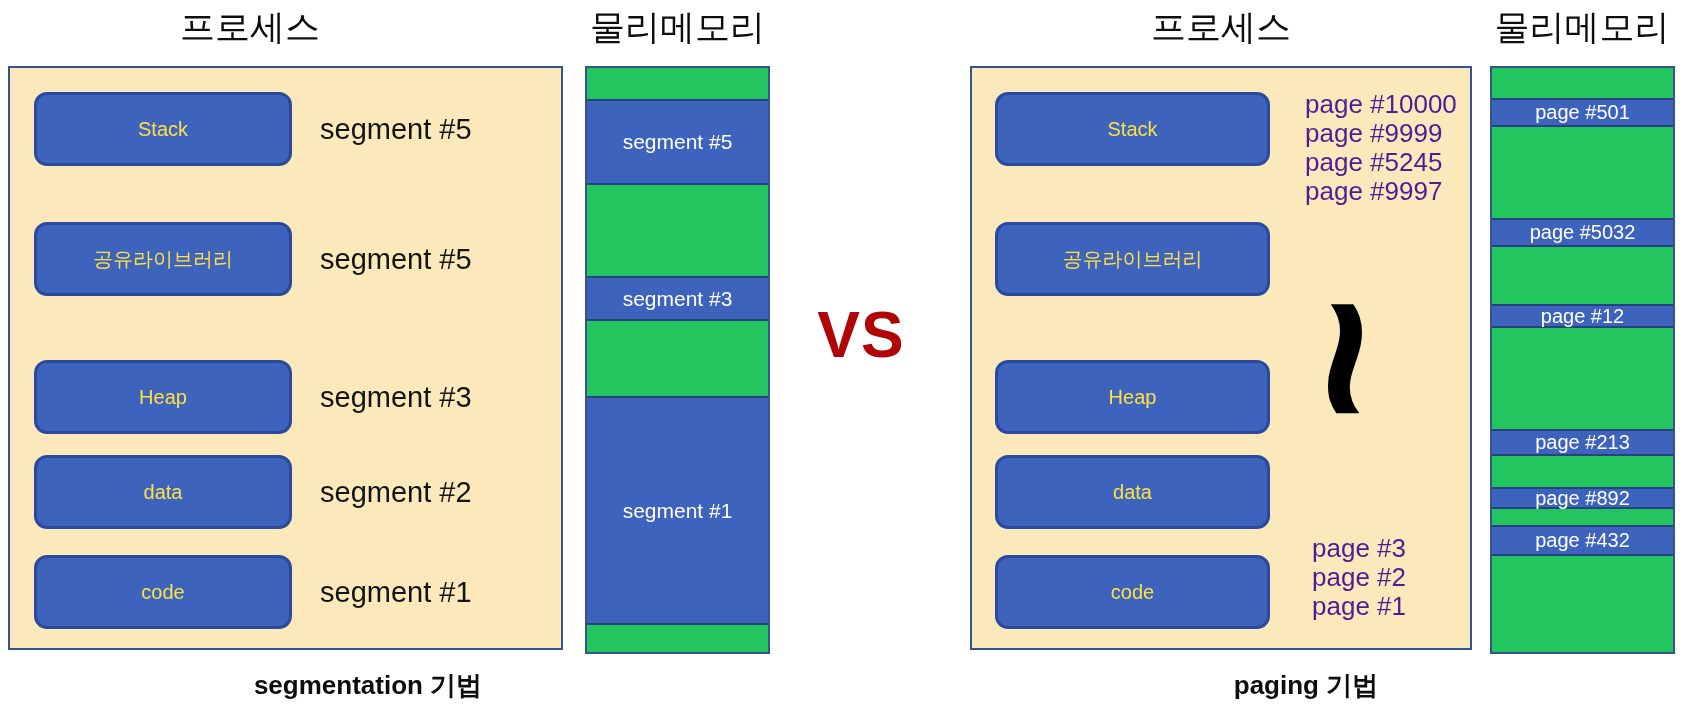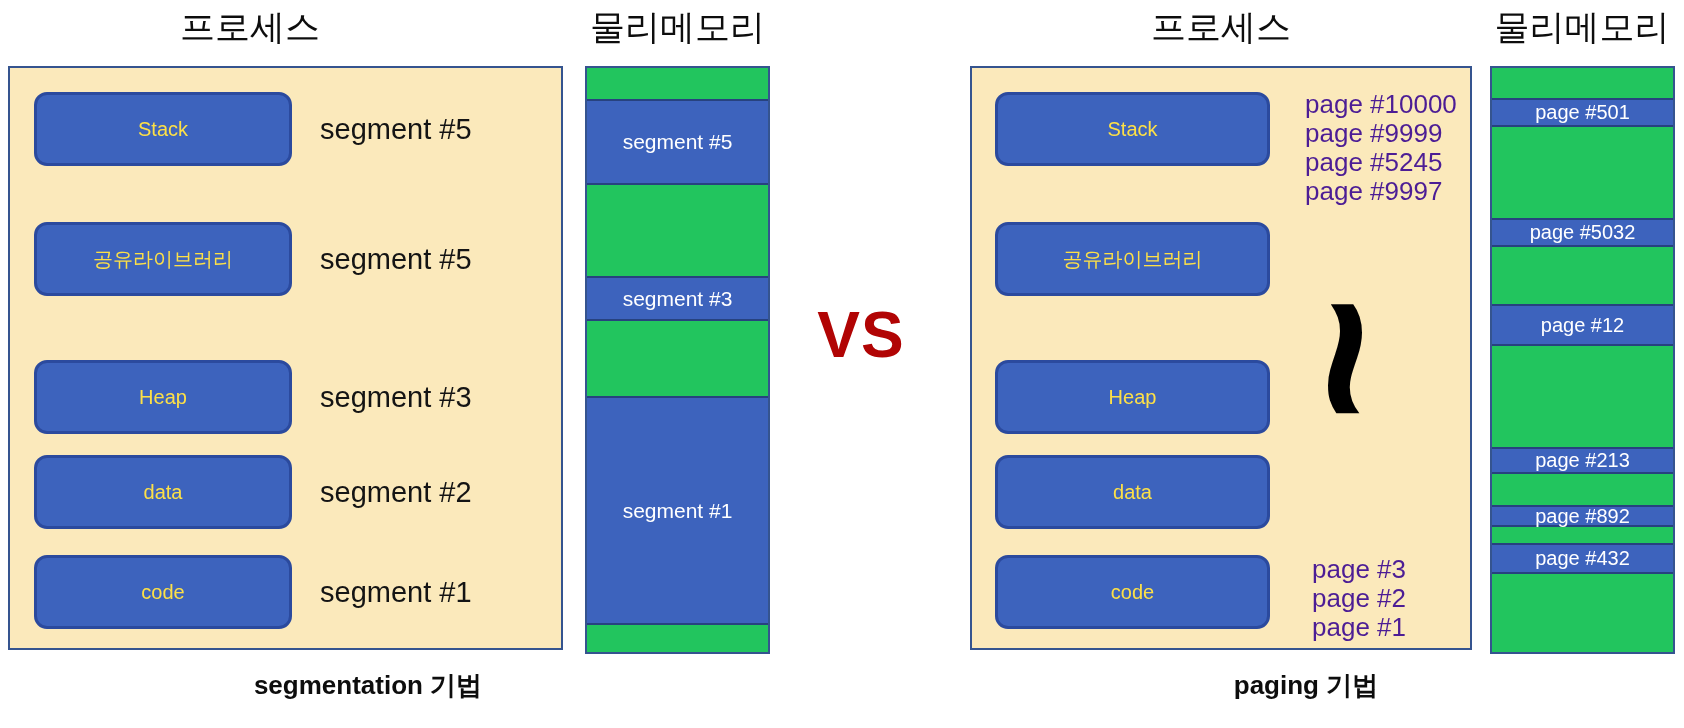--- a/index.html
+++ b/index.html
@@ -34,21 +34,21 @@
 
   .rbox{position:absolute;left:23px;width:275px;height:74px;}
   .rboxes div.rbox:nth-of-type(1){top:24px;}
   .rboxes div.rbox:nth-of-type(2){top:154px;}
   .rboxes div.rbox:nth-of-type(3){top:292px;}
   .rboxes div.rbox:nth-of-type(4){top:387px;}
   .rboxes div.rbox:nth-of-type(5){top:487px;}
 
   .pagelist{position:absolute;font-size:26px;color:#4c1d95;line-height:29px;white-space:nowrap;}
   .stack-pages{left:333px;top:22px;}
-  .code-pages{left:340px;top:487px;}
+  .code-pages{left:340px;top:466px;}
 
   .squiggle{position:absolute;left:287px;top:200px;width:180px;height:180px;
     display:flex;align-items:center;justify-content:center;}
   .squiggle span{display:block;transform:rotate(90deg);font-size:215px;font-weight:700;
     color:#000;line-height:1;}
 
   .memcol{position:absolute;top:66px;width:185px;height:588px;background:#22c55e;
     border:2px solid #35548F;box-sizing:border-box;}
   .left-memcol{left:585px;}
   .right-memcol{left:1490px;}
@@ -144,21 +144,21 @@
       </div>
   </div>
 
   <div class="memcol right-memcol">
 
   <div class="mem-row gap" style="height: 30px;"></div>
       <div class="mem-row block" style="height: 29px;">page #501</div>
       <div class="mem-row gap" style="height: 91px;"></div>
       <div class="mem-row block" style="height: 29px;">page #5032</div>
       <div class="mem-row gap" style="height: 57px;"></div>
-      <div class="mem-row block" style="height: 42px;">page #12</div>
+      <div class="mem-row block" style="height: 24px;">page #12</div>
       <div class="mem-row gap" style="height: 101px;"></div>
       <div class="mem-row block" style="height: 27px;">page #213</div>
       <div class="mem-row gap" style="height: 31px;"></div>
       <div class="mem-row block" style="height: 22px;">page #892</div>
       <div class="mem-row gap" style="height: 16px;"></div>
       <div class="mem-row block" style="height: 31px;">page #432</div>
       <div class="mem-row gap" style="height: 81px;"></div>
     </div>
 
   <div class="caption cap-right">paging 기법</div>

